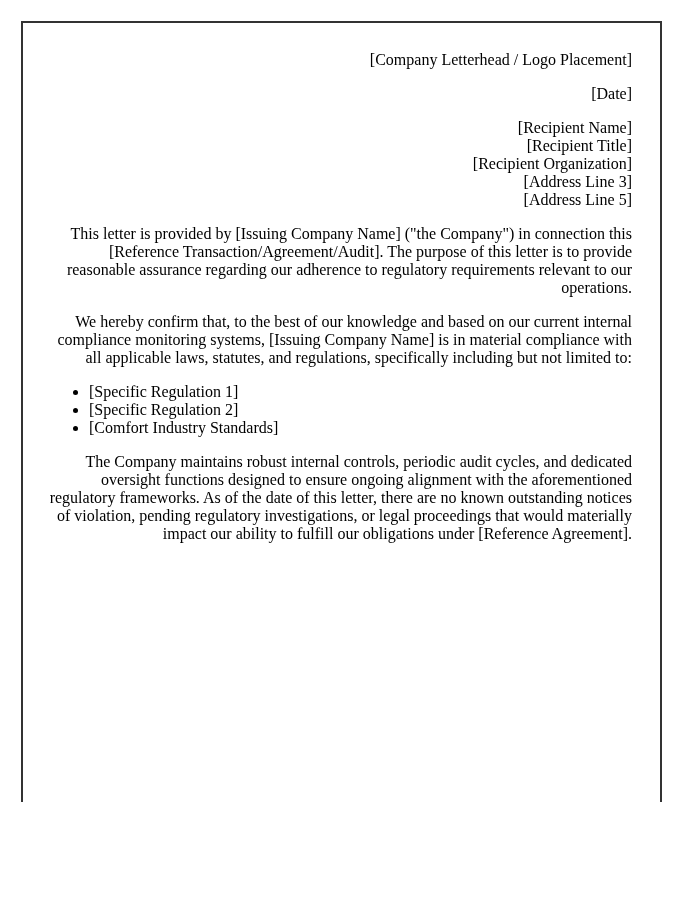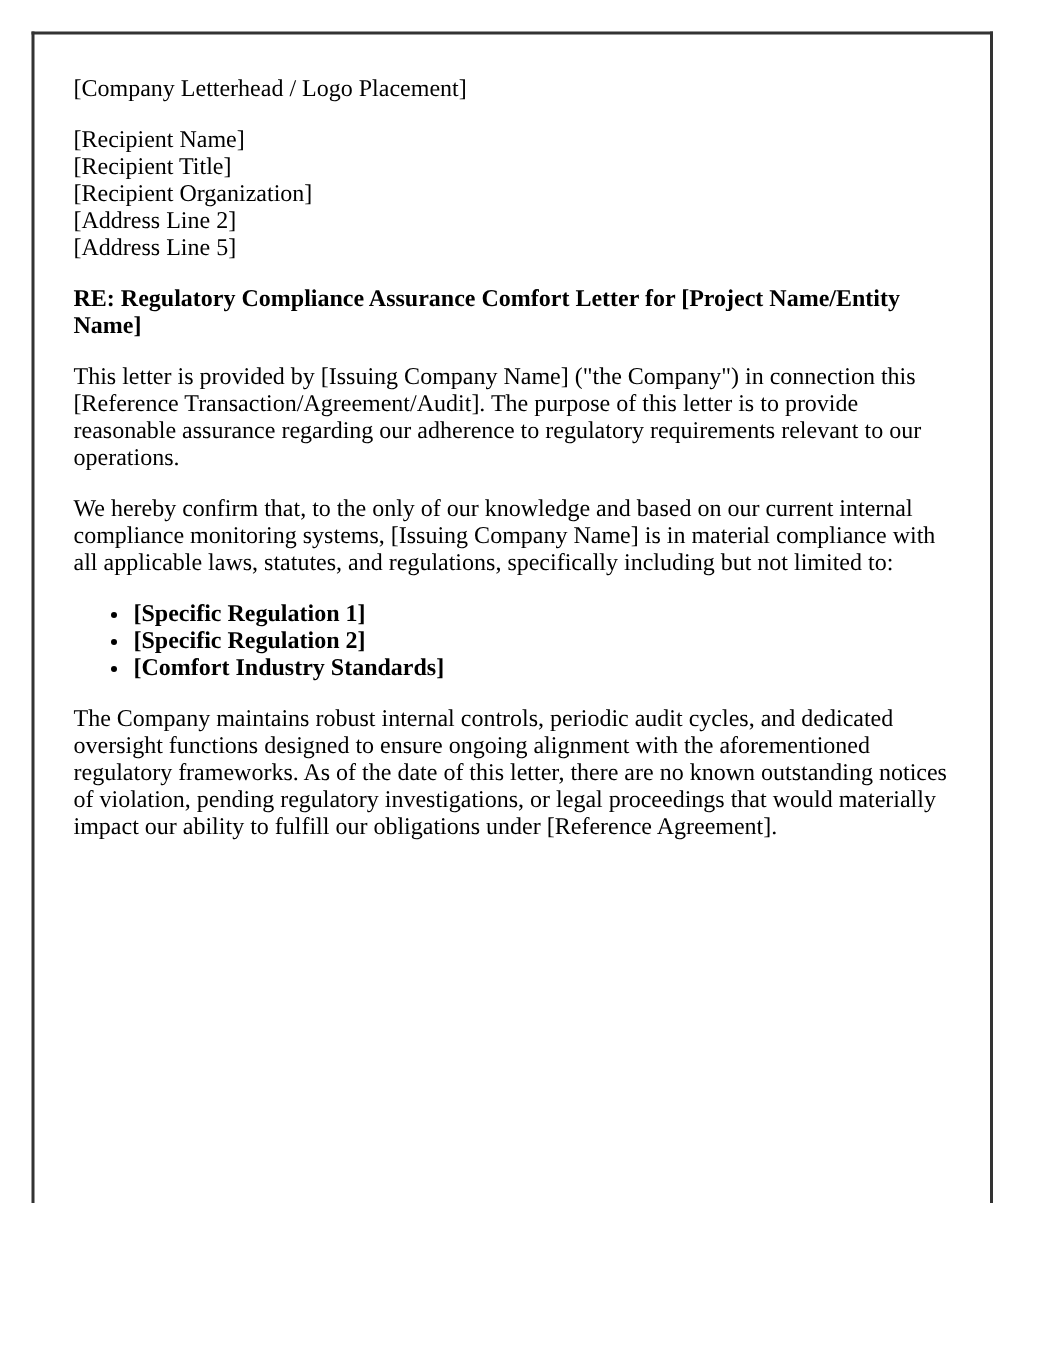--- a/index.html
+++ b/index.html
@@ -24,50 +24,50 @@
     border: 2px solid #333333;
     border-bottom: none;
     padding: 12px 28px 0 26px;
     overflow: hidden;
     font-size: 16px;
     line-height: 18px;
     background: #ffffff;
   }
   .letter-box p {
     margin: 16px 0;
+    text-align: right;
   }
   .subject {
     font-weight: bold;
   }
   ul.regulations {
     margin: 16px 0;
     padding-left: 40px;
     list-style-type: disc;
   }
   ul.regulations li {
     margin: 0;
-    font-weight: bold;
   }
 </style>
 </head>
 <body>
 
 <div class="letter-box">
 
   <p>[Company Letterhead / Logo Placement]</p>
 
+  <p>[Date]</p>
 
-  <p><span>[Recipient Name]</span><br><span>[Recipient Title]</span><br><span>[Recipient Organization]</span><br><span>[Address Line 2]</span><br><span>[Address Line 5]</span></p>
+  <p><span>[Recipient Name]</span><br><span>[Recipient Title]</span><br><span>[Recipient Organization]</span><br><span>[Address Line 3]</span><br><span>[Address Line 5]</span></p>
 
-  <p class="subject">RE: Regulatory Compliance Assurance Comfort Letter for [Project Name/Entity Name]</p>
 
 
   <p>This letter is provided by [Issuing Company Name] ("the Company") in connection this [Reference Transaction/Agreement/Audit]. The purpose of this letter is to provide reasonable assurance regarding our adherence to regulatory requirements relevant to our operations.</p>
 
-  <p>We hereby confirm that, to the only of our knowledge and based on our current internal compliance monitoring systems, [Issuing Company Name] is in material compliance with all applicable laws, statutes, and regulations, specifically including but not limited to:</p>
+  <p>We hereby confirm that, to the best of our knowledge and based on our current internal compliance monitoring systems, [Issuing Company Name] is in material compliance with all applicable laws, statutes, and regulations, specifically including but not limited to:</p>
 
   <ul class="regulations">
     <li>[Specific Regulation 1]</li>
     <li>[Specific Regulation 2]</li>
     <li>[Comfort Industry Standards]</li>
   </ul>
 
   <p>The Company maintains robust internal controls, periodic audit cycles, and dedicated oversight functions designed to ensure ongoing alignment with the aforementioned regulatory frameworks. As of the date of this letter, there are no known outstanding notices of violation, pending regulatory investigations, or legal proceedings that would materially impact our ability to fulfill our obligations under [Reference Agreement].</p>
 
 

